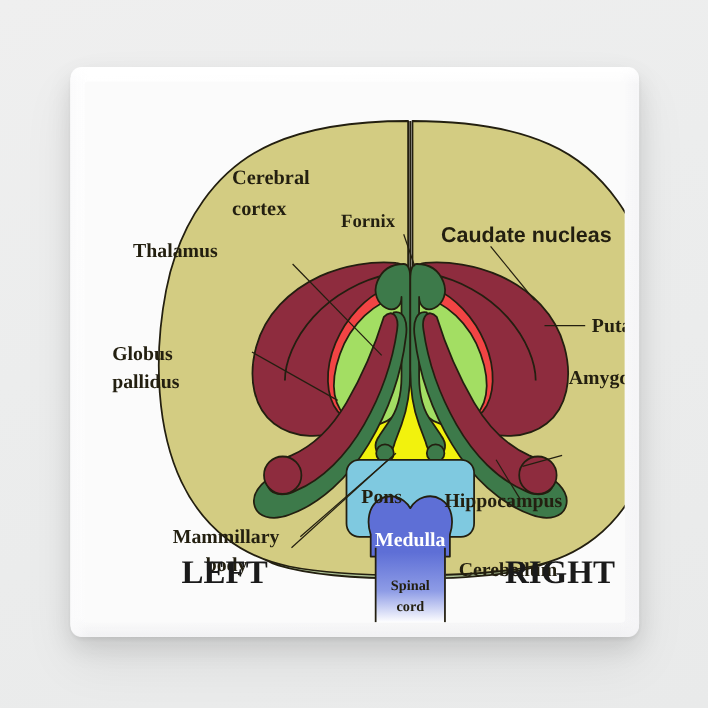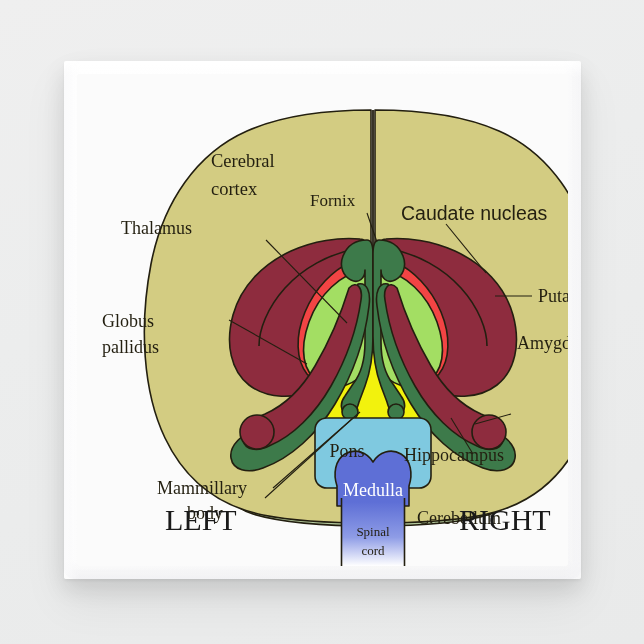--- a/index.html
+++ b/index.html
@@ -19,27 +19,28 @@
     background: linear-gradient(160deg, #efefef 0%, #eceded 40%, #e9eaea 100%);
   }
 
   
   #magnet {
     position: absolute;
     left: 64px;
     top: 61px;
     width: 517px;
     height: 518px;
-    border-radius: 2px;
+    border-radius: 12px;
     background:
       linear-gradient(135deg, #ffffff 0%, #fdfdfd 45%, #f7f7f8 100%);
     box-shadow:
       0 2px 3px rgba(0,0,0,0.05),
       0 10px 22px rgba(0,0,0,0.10),
       0 22px 46px rgba(0,0,0,0.07);
+    font-weight: bold;
   }
   
   #magnet::before {
     content: "";
     position: absolute;
     inset: 0;
     border-radius: 10px;
     background:
       linear-gradient(to bottom, rgba(255,255,255,0.95) 0px, rgba(255,255,255,0) 16px),
       linear-gradient(to right, rgba(250,250,251,0.95) 0px, rgba(255,255,255,0) 16px),

